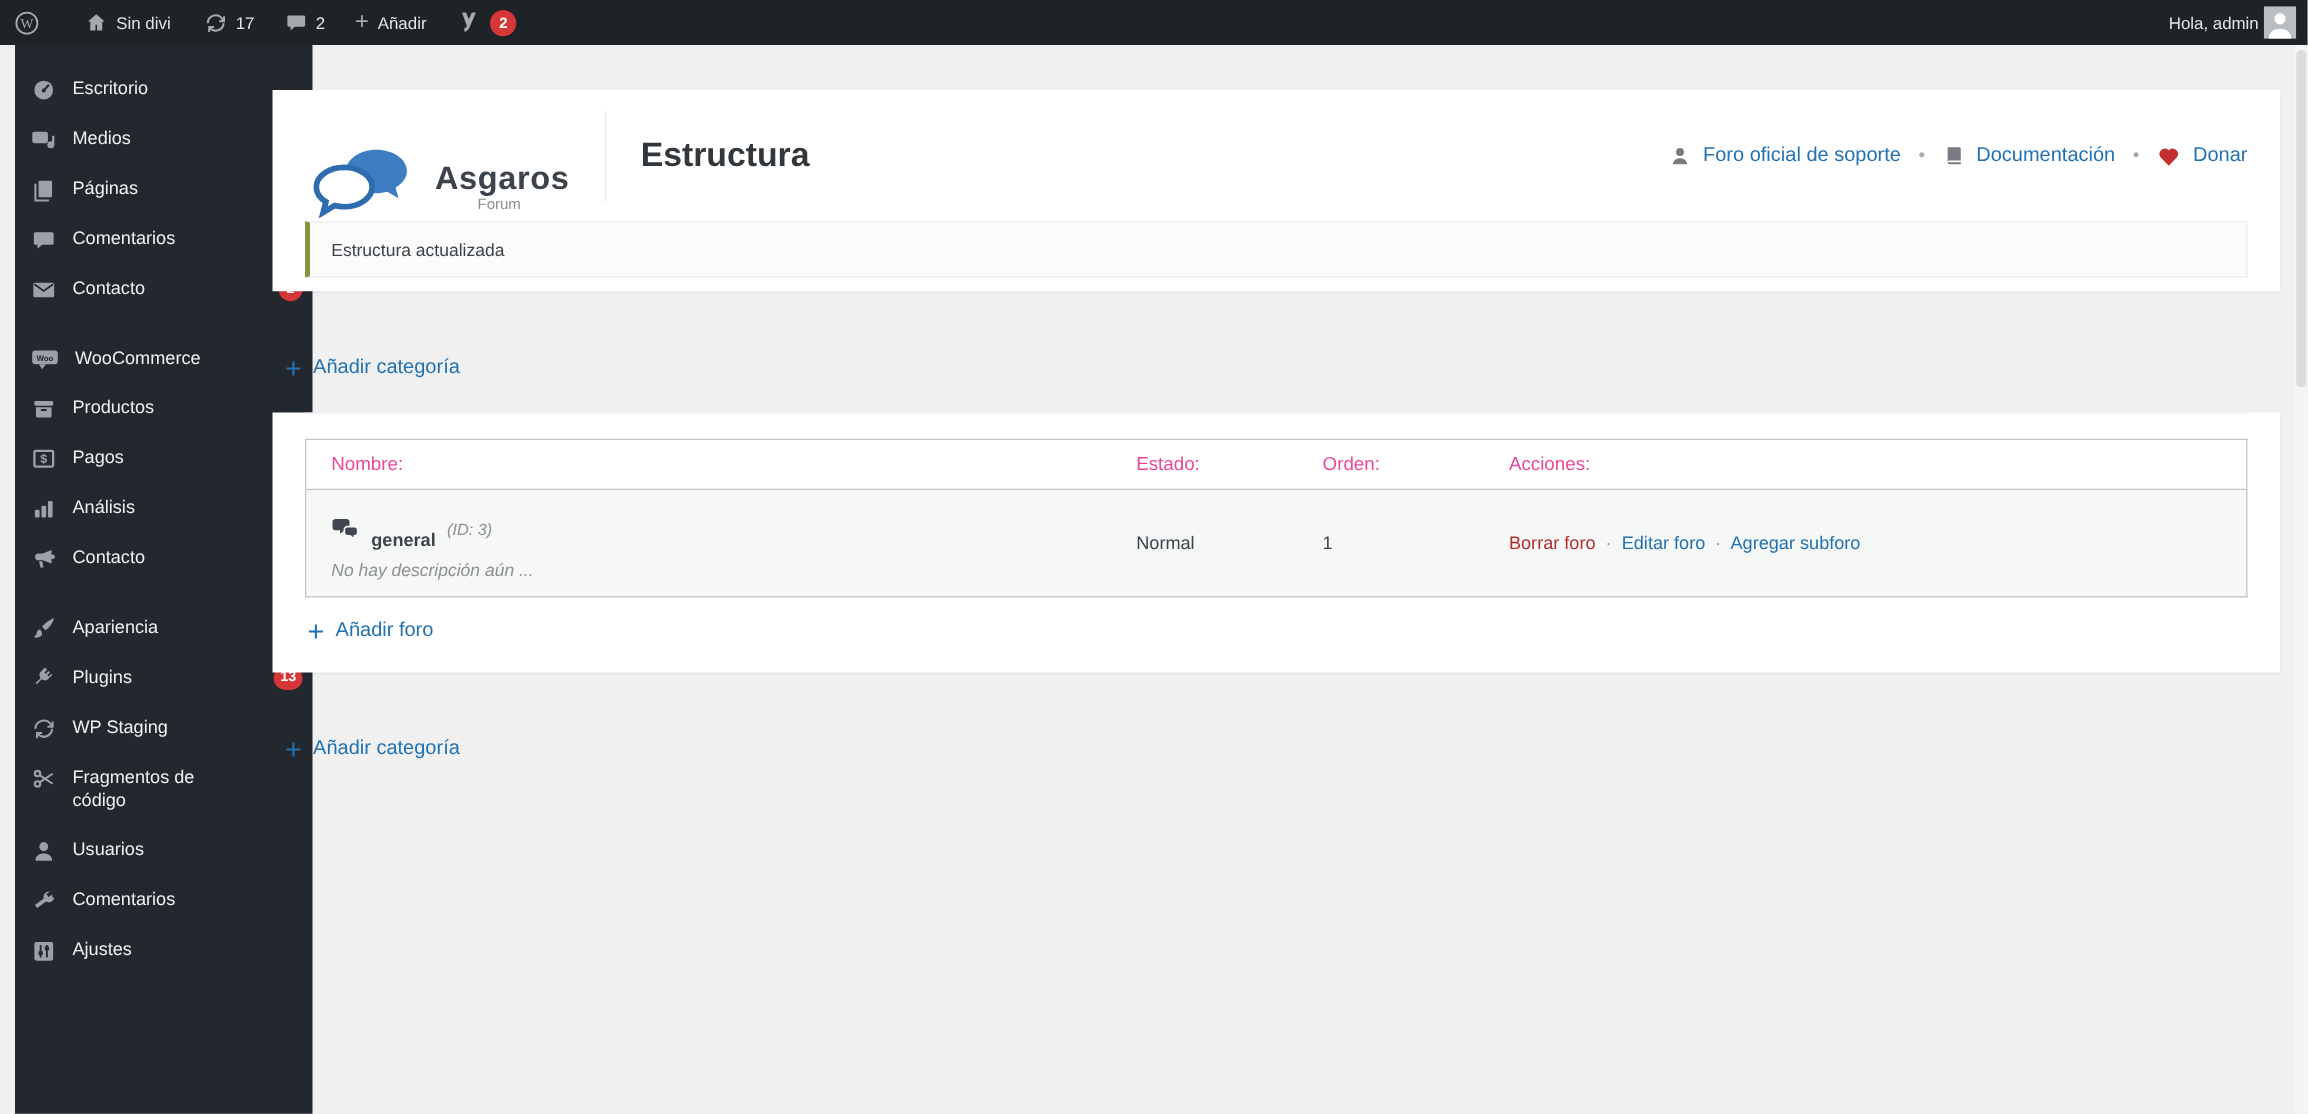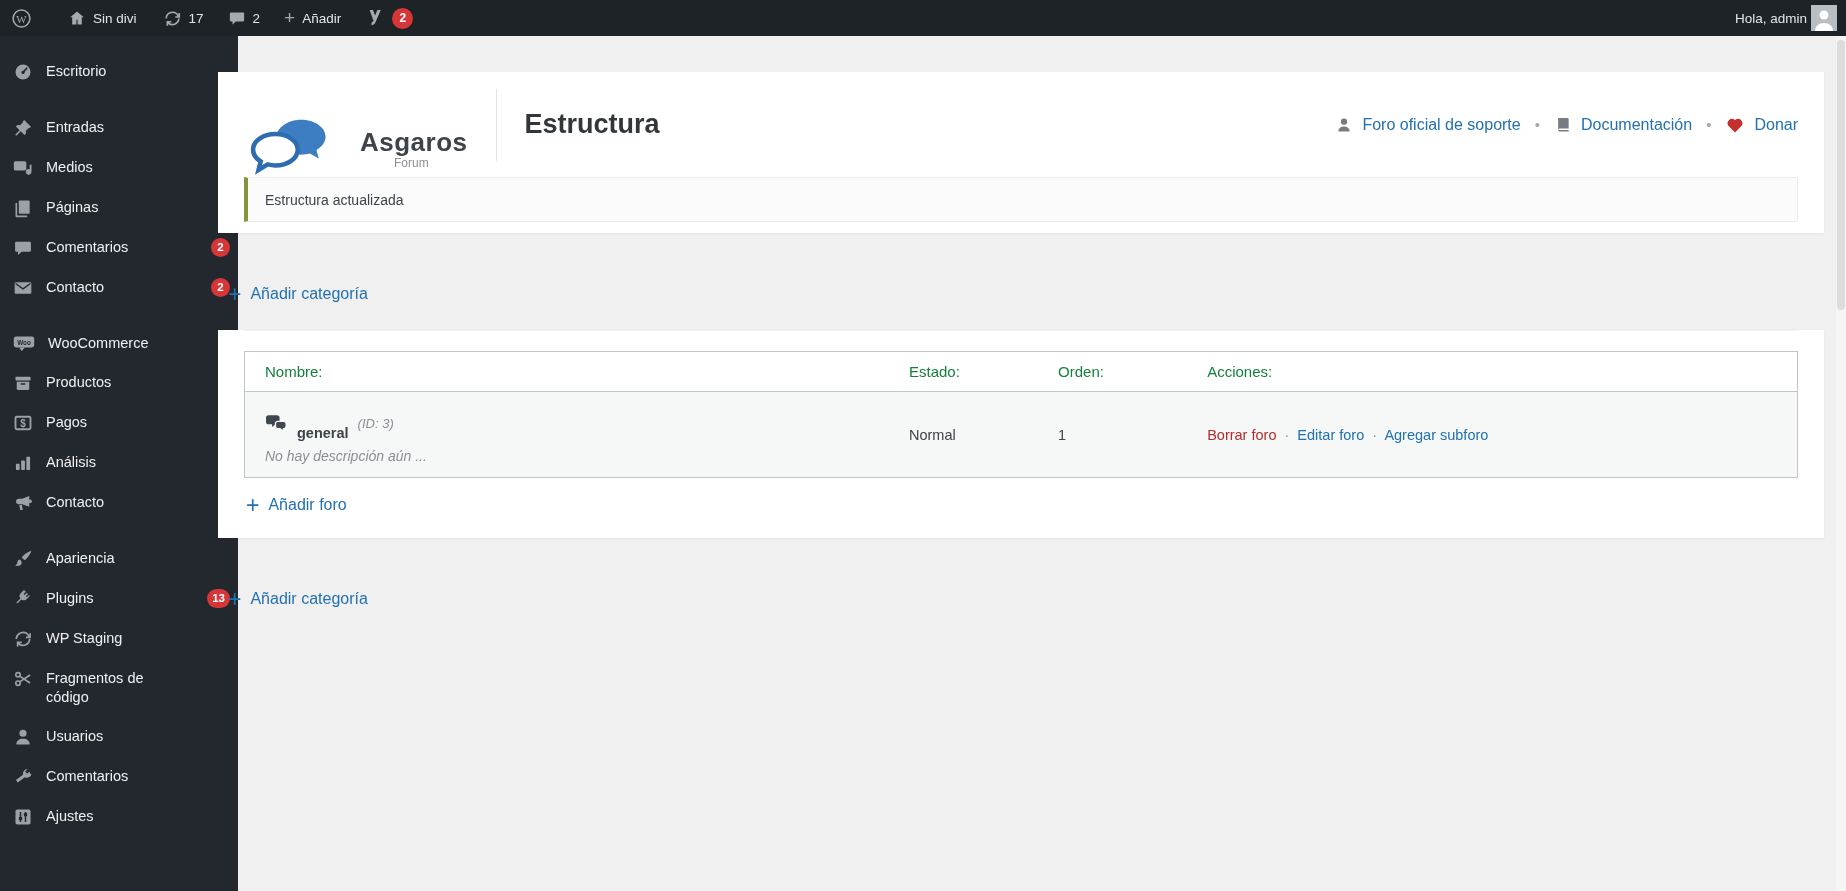--- a/index.html
+++ b/index.html
@@ -18,21 +18,21 @@
   .ab-item { display:flex; align-items:center; gap:7px; padding:0 11px; height:36px; color:#e2e5e8; cursor:pointer; }
   .ab-item svg { color:#a7aaad; }
   .ab-plus { font-size:19px; color:#a7aaad; line-height:1; margin-top:-2px; }
   .ab-right { margin-left:auto; display:flex; align-items:center; gap:4px; padding-right:9px; }
   .ab-badge {
     background:#d63638; color:#fff; min-width:21px; height:21px; border-radius:11px;
     display:inline-flex; align-items:center; justify-content:center; font-size:12px; font-weight:bold; padding:0 4px;
   }
   
   .sidebar {
-    position:absolute; top:36px; left:0; width:238px; height:855px;
+    position:absolute; top:36px; left:12px; width:238px; height:855px;
     background:#23282e; padding-top:16px; overflow:hidden;
   }
   .menu-item {
     display:flex; align-items:flex-start; gap:13px; padding:10px 8px 10px 13px;
     color:#f0f0f1; font-size:14.5px; cursor:pointer; line-height:19px;
   }
   .menu-item svg { color:#9ca1a8; flex:0 0 auto; margin-top:0px; }
   .menu-item .label { flex:1 1 auto; }
   .group-gap { margin-top:16px; }
   .side-badge {
@@ -43,21 +43,21 @@
   
   .main { position:absolute; top:36px; left:198px; width:1648px; height:855px; padding:36px 22px 0 20px; }
   .scrollbar-track { position:absolute; top:36px; right:0; width:10px; height:855px; background:#f5f5f6; }
   .scrollbar-thumb { position:absolute; top:4px; left:1px; width:8px; height:270px; background:#dcdcde; border-radius:4px; }
 
   .card { background:#fff; box-shadow:0 1px 2px rgba(0,0,0,.06); }
 
   
   .header-card { padding:0 0 11px 0; }
   .header-top { display:flex; align-items:center; height:105px; padding:0 26px; }
-  .brand { display:flex; align-items:center; gap:24px;margin-top:48px; }
+  .brand { display:flex; align-items:center; gap:12px;margin-top:48px; }
   .brand-text .brand-name { font-size:26px; font-weight:bold; color:#3c434a; letter-spacing:.5px; }
   .brand-text .brand-sub { font-size:12px; color:#8c8f94; margin:-2px 0 0 34px; }
   .v-divider { width:1px; height:72px; background:#e4e4e6; margin:0 28px; }
   .page-title { font-size:27px; color:#32373c; font-weight:700; }
   .header-links { margin-left:auto; display:flex; align-items:center; font-size:16px; }
   .header-links a { color:#2271b1; text-decoration:none; display:flex; align-items:center; gap:9px; cursor:pointer; }
   .bullet-sep { color:#a7aaad; margin:0 14px; font-size:15px; }
   .notice {
     margin:0 26px; height:45px; background:#fbfbfb;
     border:1px solid #ededee; border-left:4px solid #87943c;
@@ -78,21 +78,21 @@
   .cat-meta { font-size:13px; font-style:italic; color:#8c8f94; margin-left:13px; margin-top:6px; }
   .cat-actions { margin-left:auto; font-size:14px; }
   .cat-actions a, .row-actions a { text-decoration:none; cursor:pointer; }
   .link-blue { color:#2271b1; }
   .link-red { color:#b32d2e; }
   .dot-sep { color:#8c8f94; margin:0 4px; }
   .cat-divider { border-top:1px solid #f0f0f1; }
 
   table.forum-table { width:100%; border-collapse:collapse; margin-top:20px; border:1px solid #c3c4c7; table-layout:fixed; }
   .forum-table th {
-    text-align:left; font-weight:400; font-size:15px; color:#15803d;
+    text-align:left; font-weight:400; font-size:15px; color:#ec4899;
     padding:10px 20px; height:40px; background:#fff; border-bottom:1px solid #c3c4c7;
   }
   .forum-table td { background:#f6f7f7; padding:13px 20px; vertical-align:middle; font-size:14.5px; height:77px; }
   .col-name { width:41.5%; } .col-status { width:9.6%; } .col-order { width:9.6%; }
   .forum-name-line { display:flex; align-items:center; gap:9px; }
   .forum-name { font-weight:bold; color:#3c434a;margin-top:20px; }
   .forum-id { font-style:italic; color:#8c8f94; font-size:13px; }
   .forum-desc { font-style:italic; color:#8c8f94; margin-top:7px; font-size:14px; }
   .add-forum { margin:18px 0 0 2px; }
 </style>
@@ -145,26 +145,20 @@
 </div>
 
 <div class="sidebar">
   <div class="menu-item">
     <svg viewBox="0 0 24 24" width="20" height="20">
         <circle cx="12" cy="12" r="9" fill="currentColor"></circle>
         <path d="M12 12.5 17 7" stroke="#23282e" stroke-width="2"></path>
         <circle cx="12" cy="12.5" r="1.9" fill="#23282e"></circle>
       </svg>
     <span class="label">Escritorio</span>
-  </div>
-  <div class="menu-item group-gap">
-    <svg viewBox="0 0 24 24" width="20" height="20" fill="currentColor">
-        <path d="M13.5 2.5l8 8-1.8 1.8-.9-.4-3.6 3.6.4 3.1-1.8 1.8-4.5-4.5-5.4 5.4-1.3-1.3 5.4-5.4-4.5-4.5 1.8-1.8 3.1.4 3.6-3.6-.4-.9z"></path>
-      </svg>
-    <span class="label">Entradas</span>
   </div>
   <div class="menu-item">
     <svg viewBox="0 0 24 24" width="20" height="20" fill="currentColor">
         <path d="M3 4h11c1.1 0 2 .9 2 2v7c0 1.1-.9 2-2 2H3c-1.1 0-2-.9-2-2V6c0-1.1.9-2 2-2z"></path>
         <path d="M20 8h2.2v8.6a3.4 3.4 0 1 1-3.4-3.4c.4 0 .8.1 1.2.2z"></path>
       </svg>
     <span class="label">Medios</span>
   </div>
   <div class="menu-item">
     <svg viewBox="0 0 24 24" width="20" height="20" fill="currentColor">

